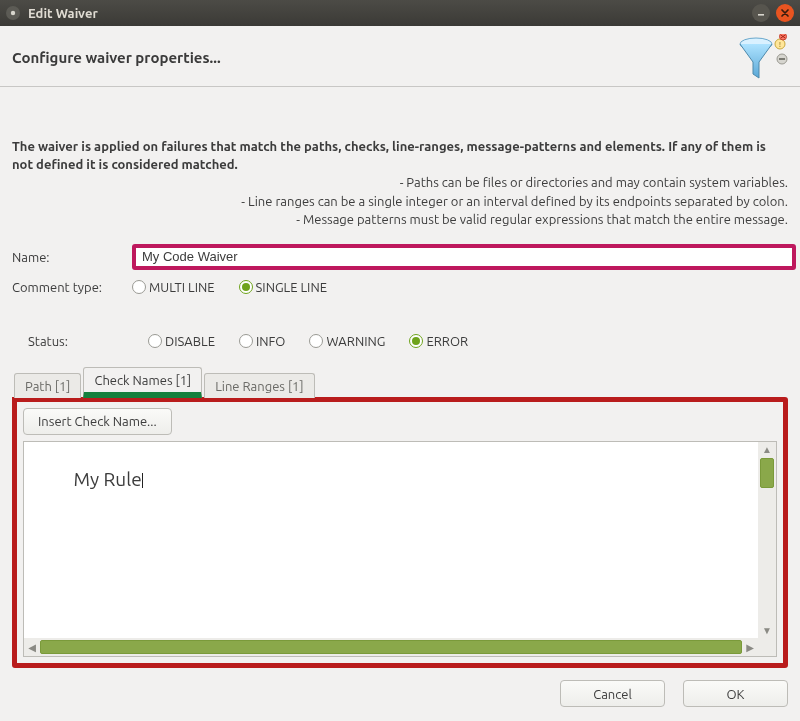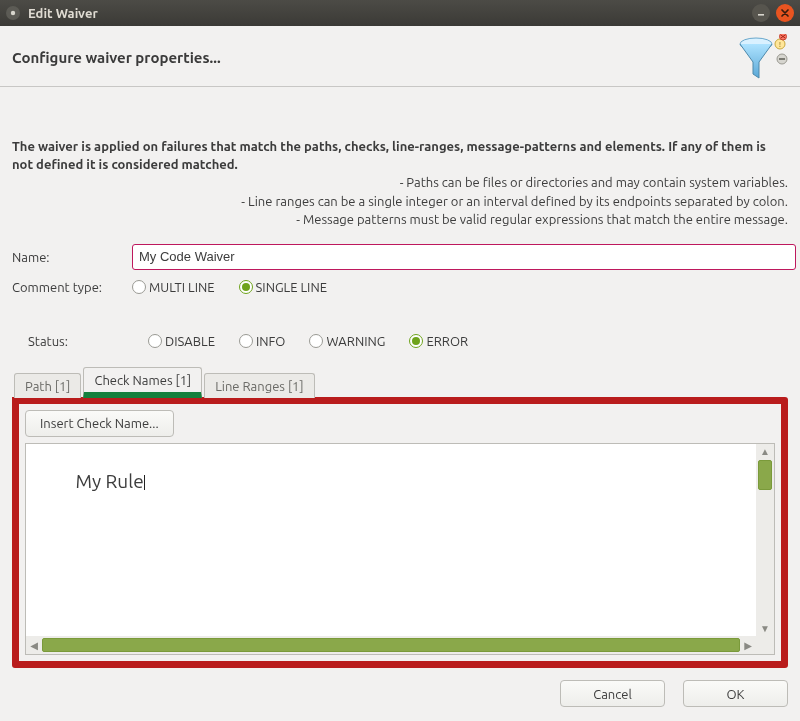--- a/index.html
+++ b/index.html
@@ -89,21 +89,21 @@
   }
   .form-row label.lbl {
     width: 110px;
     flex-shrink: 0;
     text-align: left;
   }
   .form-row .lbl.bold { font-weight: 400; margin-left: 16px; }
   input[type="text"].text-input {
     flex: 1;
     height: 26px;
-    border: 1px solid #be185d;
+    border: 4px solid #be185d;
     border-radius: 3px;
     background: #fff;
     padding: 0 6px;
     font-size: 13px;
     color: #3c3c3c;
     outline: none;
   }
   .radio {
     display: inline-flex;
     align-items: center;
@@ -155,21 +155,21 @@
     position: relative;
     top: 1px;
   }
   .tab.active {
     background: #f2f1f0;
     color: #3c3c3c;
     z-index: 2;
     border-bottom: 6px solid #15803d;
   }
   .tab-panel {
-    border: 7px solid #b91c1c;
+    border: 5px solid #b91c1c;
     border-radius: 0 3px 3px 3px;
     padding: 6px;
     flex: 1;
     display: flex;
     flex-direction: column;
     min-height: 0;
     background: #f2f1f0;
   }
   .btn {
     display: inline-flex;

